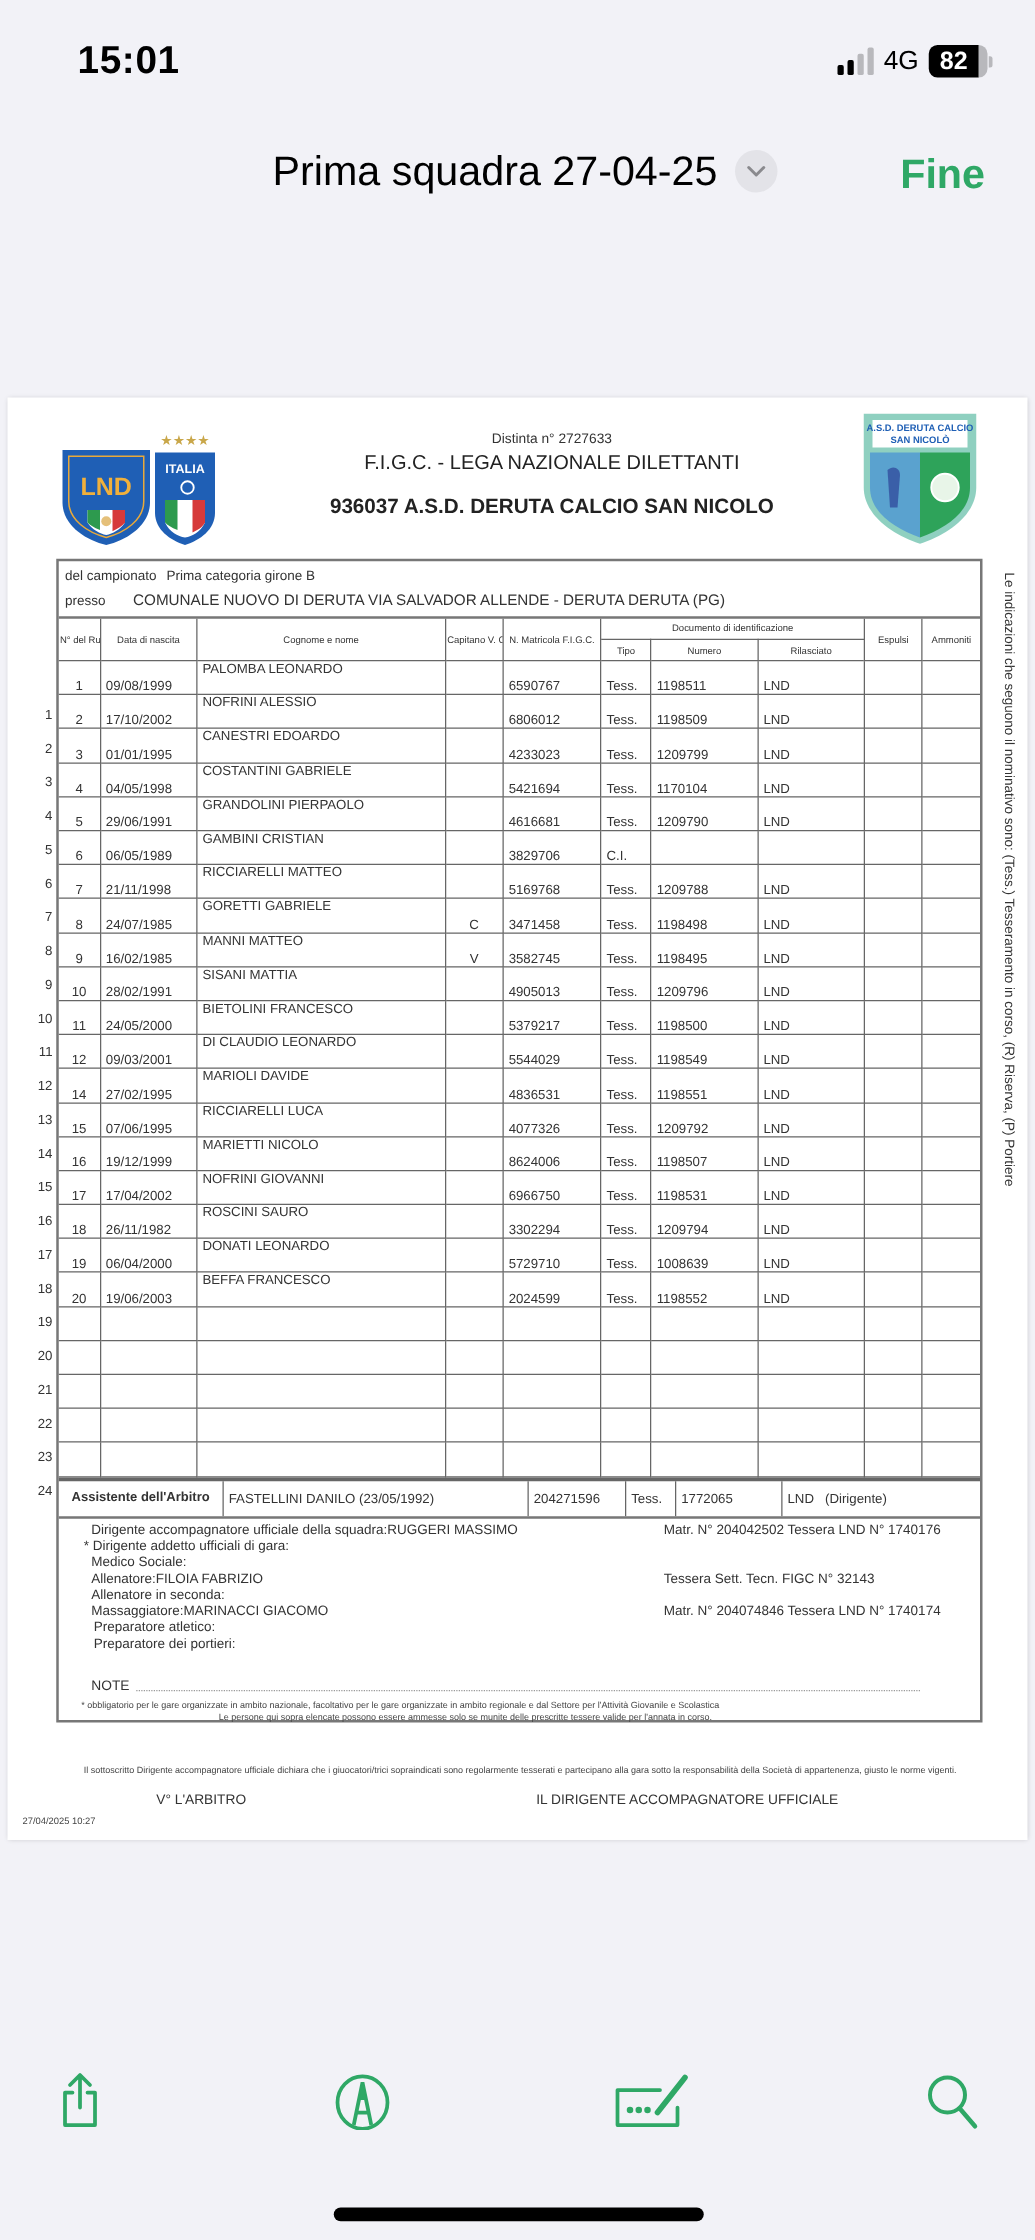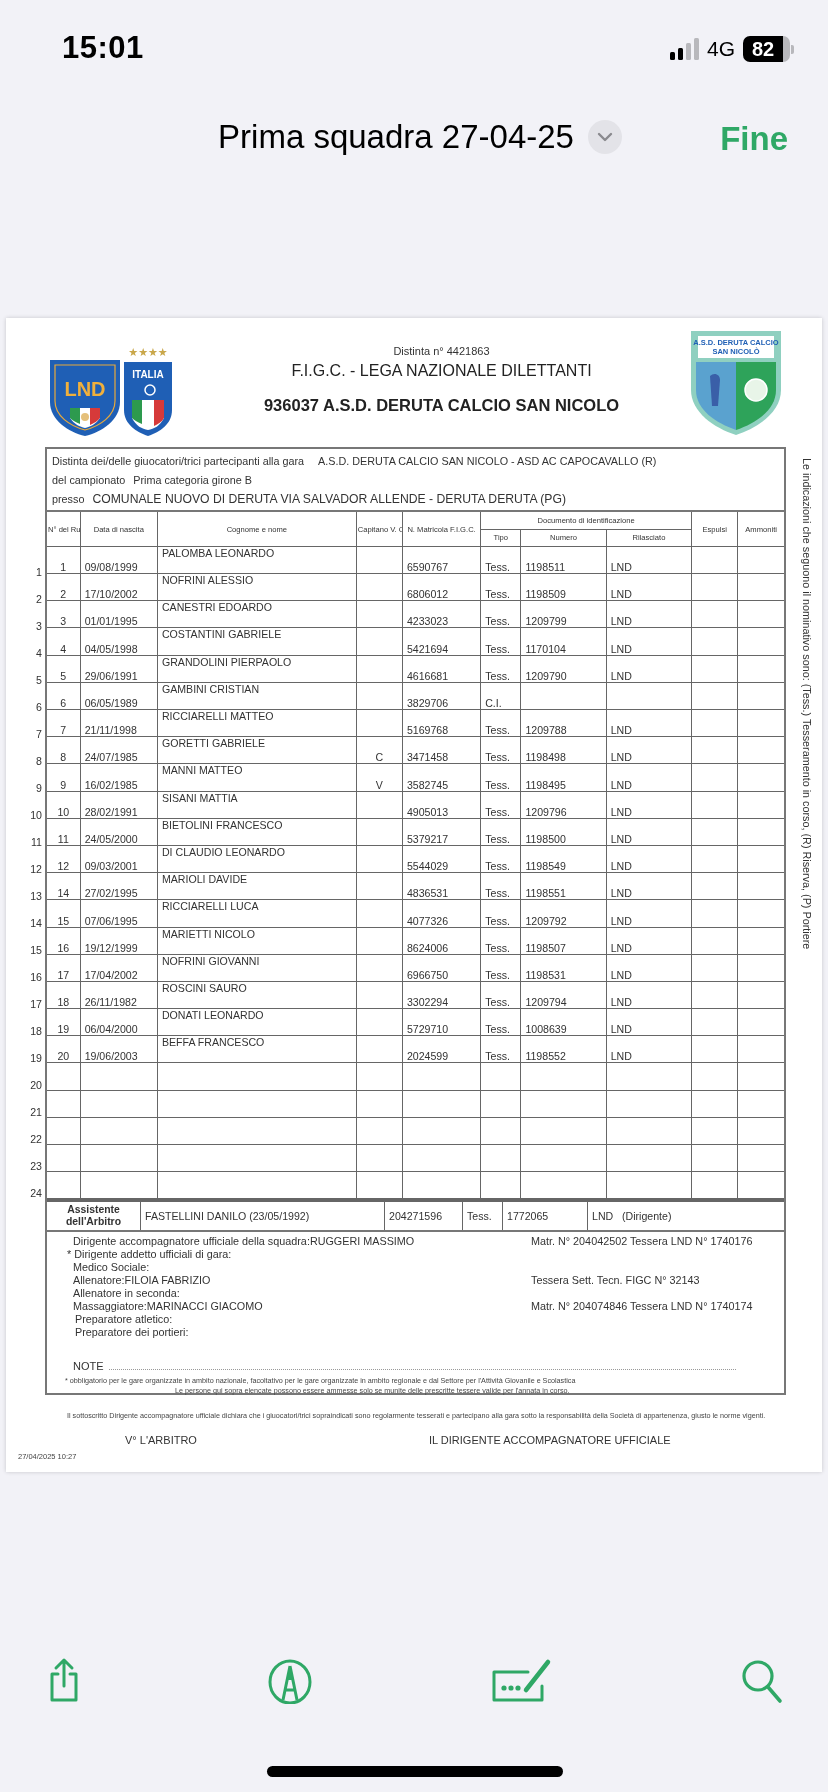--- a/index.html
+++ b/index.html
@@ -122,21 +122,21 @@
   <svg class="logo" style="left:114px;top:26px" width="56" height="94" viewBox="0 0 56 94">
     <text x="28" y="12" text-anchor="middle" font-size="11" fill="#c9a74a" font-family="DejaVu Sans, sans-serif">★★★★</text>
     <path d="M4 18 H52 V66 C52 80 40 88 28 92 C16 88 4 80 4 66 Z" fill="#1f5fb5"></path>
     <text x="28" y="34" text-anchor="middle" font-family="Liberation Sans, sans-serif" font-weight="700" font-size="10" fill="#fff">ITALIA</text>
     <circle cx="30" cy="46" r="5" fill="none" stroke="#fff" stroke-width="1.5"></circle>
     <path d="M12 56 H44 V74 C40 82 34 85 28 86 C22 85 16 82 12 74 Z" fill="#fff"></path>
     <path d="M12 56 H22 V80 C17 78 14 76 12 74 Z" fill="#2d9a4e"></path>
     <path d="M34 56 H44 V74 C42 78 38 80 34 82 Z" fill="#d63a3a"></path>
   </svg>
 
-  <div class="distinta-num">Distinta n° 4421863</div>
+  <div class="distinta-num">Distinta n° 2727633</div>
   <div class="lega-title">F.I.G.C. - LEGA NAZIONALE DILETTANTI</div>
   <div class="club-title">936037 A.S.D. DERUTA CALCIO SAN NICOLO</div>
 
   <svg class="logo" style="left:682px;top:10px" width="96" height="110" viewBox="0 0 96 110">
     <path d="M3 3 H93 V62 C93 84 70 100 48 107 C26 100 3 84 3 62 Z" fill="#8fd0c0"></path>
     <path d="M8 34 H48 V102 C28 95 8 82 8 62 Z" fill="#5aa2cf"></path>
     <path d="M48 34 H88 V62 C88 82 68 95 48 102 Z" fill="#2ea35a"></path>
     <rect x="10" y="8" width="76" height="22" fill="#fff"></rect>
     <text x="48" y="17" text-anchor="middle" font-family="Liberation Sans, sans-serif" font-weight="700" font-size="7.5" fill="#1f5fb5">A.S.D. DERUTA CALCIO</text>
     <text x="48" y="26" text-anchor="middle" font-family="Liberation Sans, sans-serif" font-weight="700" font-size="7.5" fill="#1f5fb5">SAN NICOLÒ</text>
@@ -170,23 +170,22 @@
     <div class="rownum" style="top:734px">19</div>
     <div class="rownum" style="top:761px">20</div>
     <div class="rownum" style="top:788px">21</div>
     <div class="rownum" style="top:815px">22</div>
     <div class="rownum" style="top:842px">23</div>
     <div class="rownum" style="top:869px">24</div>
   </div>
 
   <div class="sheet">
     <div class="info-block">
-      <div><span>Distinta dei/delle giuocatori/trici partecipanti alla gara</span><span class="v" style="margin-left:14px">A.S.D. DERUTA CALCIO SAN NICOLO - ASD AC CAPOCAVALLO (R)</span></div>
       <div><span>del campionato</span><span class="v">Prima categoria girone B</span></div>
-      <div><span>presso</span><span class="v venue" style="margin-left:8px">COMUNALE NUOVO DI DERUTA VIA SALVADOR ALLENDE - DERUTA DERUTA (PG)</span></div>
+      <div><span>presso</span><span class="v venue" style="margin-left:22px">COMUNALE NUOVO DI DERUTA VIA SALVADOR ALLENDE - DERUTA DERUTA (PG)</span></div>
     </div>
 
     <table class="roster">
       <colgroup>
         <col style="width:33px">
           <col style="width:77px">
           <col style="width:198px">
           <col style="width:46px">
         <col style="width:78px">
           <col style="width:40px">
@@ -498,21 +497,21 @@
             <td class="bottom"></td>
             <td class="bottom"></td>
             <td class="bottom"></td>
             <td></td>
             <td></td>
           </tr>
         </tbody>
     </table>
 
     <div class="assist">
-      <div class="lbl" style="width:94px">Assistente dell'Arbitro</div>
+      <div class="lbl" style="width:132px">Assistente dell'Arbitro</div>
       <div style="width:244px">FASTELLINI DANILO (23/05/1992)</div>
       <div style="width:78px">204271596</div>
       <div style="width:40px">Tess.</div>
       <div style="width:85px">1772065</div>
       <div style="flex:1;white-space:pre">LND   (Dirigente)</div>
     </div>
 
     <div class="footer-block">
       <div class="line" style="top:3px">Dirigente accompagnatore ufficiale della squadra:RUGGERI MASSIMO</div>
       <div class="rline" style="top:3px">Matr. N° 204042502 Tessera LND N° 1740176</div>

